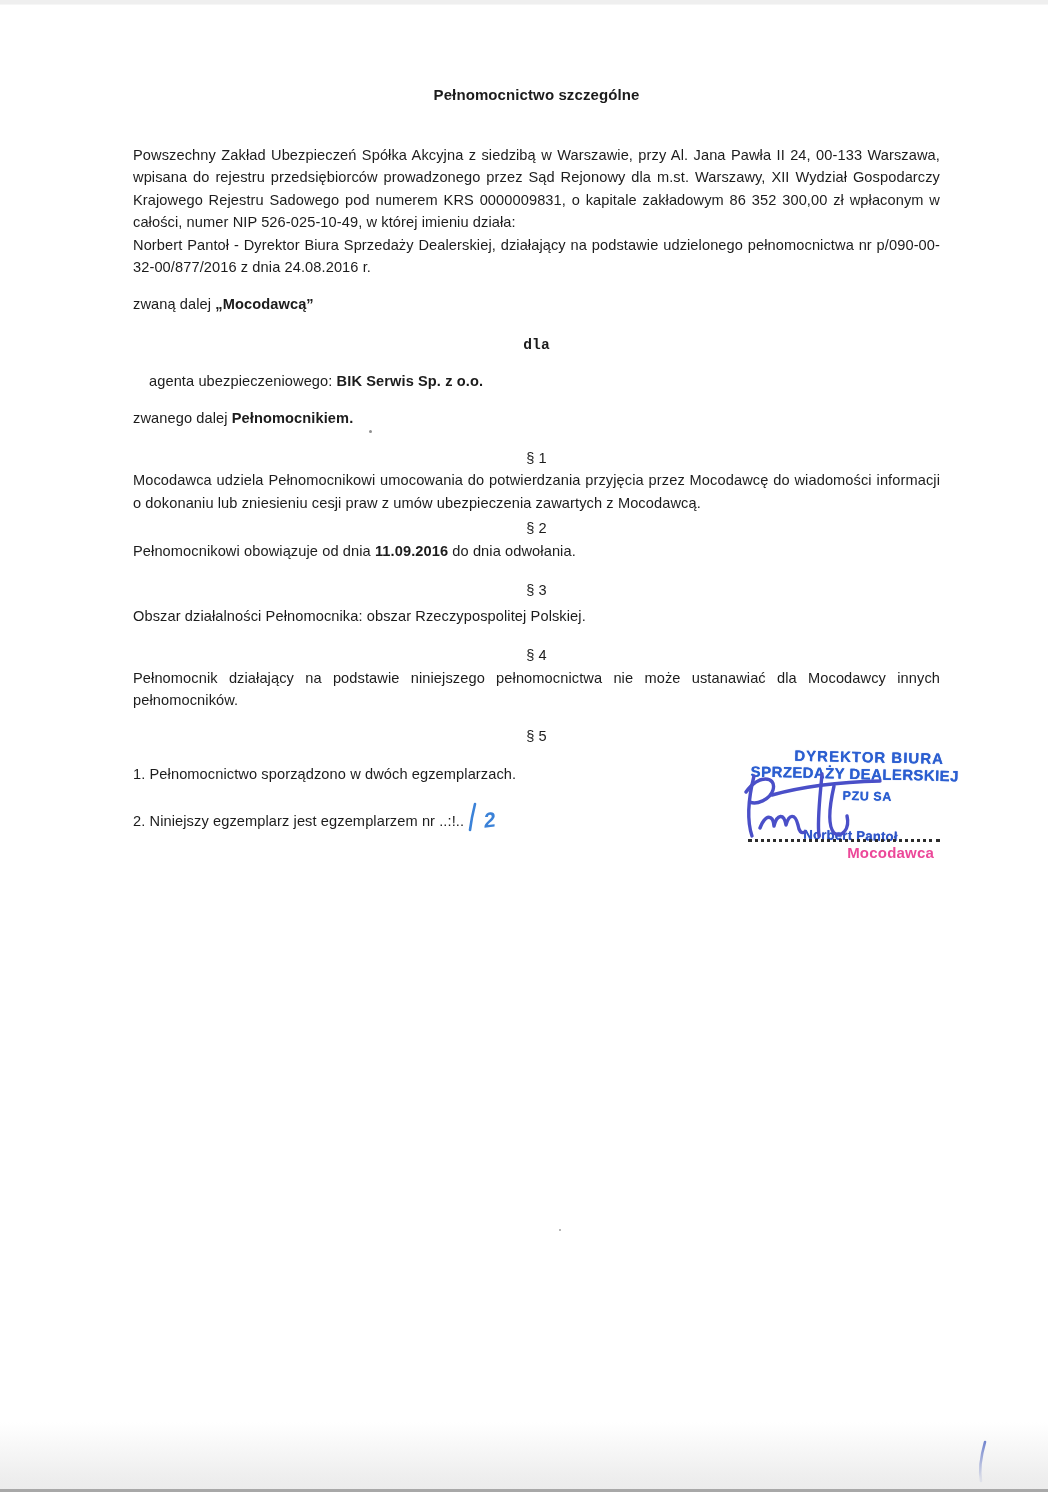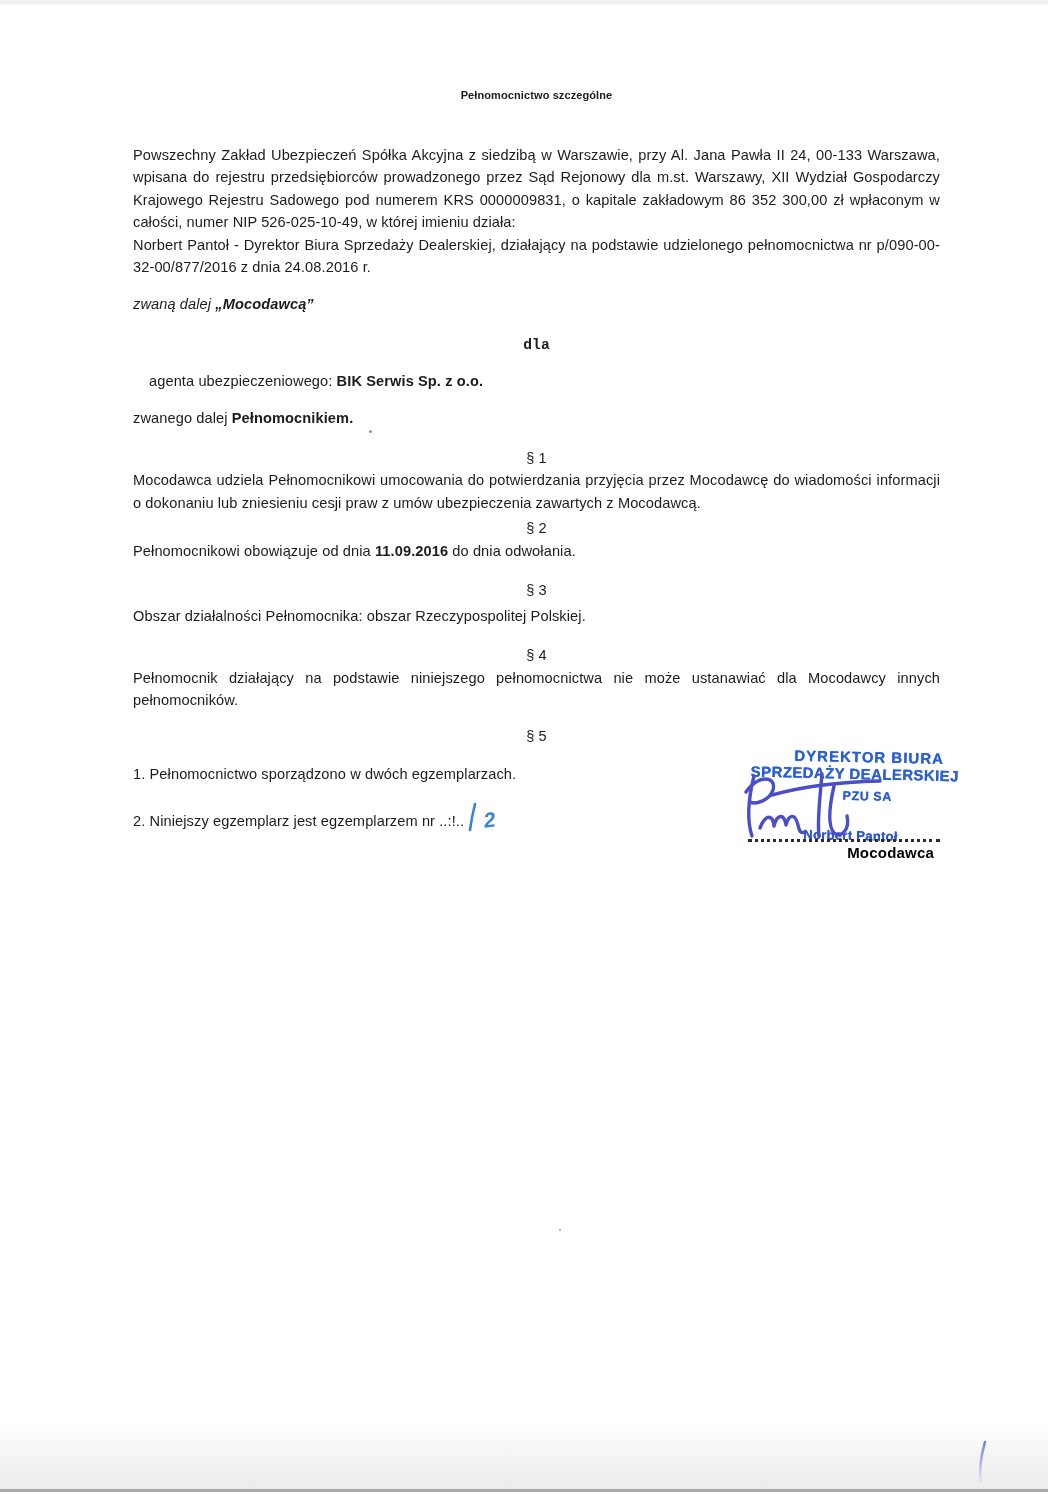--- a/index.html
+++ b/index.html
@@ -32,28 +32,28 @@
     position:absolute;
     left:133px;top:84px;
     width:807px;
     font-size:14.6px;
     line-height:22.5px;
     letter-spacing:.1px;
   }
   .title{
     text-align:center;
     font-weight:bold;
-    font-size:11px;
+    font-size:15px;
     margin:0 0 0 0;
   }
   p{margin:0;}
   .just{text-align:justify;}
   .mt-lg{margin-top:37px;}
   .para-acting{}
-  .para-called{margin-top:14px;font-style:italic;}
+  .para-called{margin-top:14px;}
   .dla{margin-top:19px;text-align:center;font-weight:bold;font-family:Liberation Mono, monospace;}
   .para-agent{margin-top:13px;margin-left:16px;}
   .para-attorney{margin-top:15px;}
   .sec-head{margin-top:17px;text-align:center;}
   .sec-head.tight{margin-top:3px;}
   .sec-text{margin-top:0;}
   .sec-text.gap{margin-top:3px;}
   .s5-items{margin-top:16px;}
   b{font-weight:bold;}
 
@@ -97,21 +97,21 @@
     white-space:nowrap;
     z-index:3;
   }
   .sig-dotted-line{
     position:absolute;top:93px;left:8px;width:192px;
     border-bottom:3px dotted #2c2c2c;
     z-index:1;
   }
   .stamp-role{
     position:absolute;top:98px;right:34px;
-    font-size:15px;font-weight:bold;color:#000000;
+    font-size:15px;font-weight:bold;color:#ec4899;
     letter-spacing:.2px;
     z-index:2;
   }
   .sig-svg{position:absolute;top:22px;left:2px;z-index:4;}
 
   .corner-mark-svg{position:absolute;left:968px;top:1438px;}
   .item2-svg{display:inline-block;vertical-align:-6px;}
 
   .speck{position:absolute;border-radius:50%;}
   .speck-a{left:369px;top:430px;width:3px;height:3px;background:#8f8f8f;}

